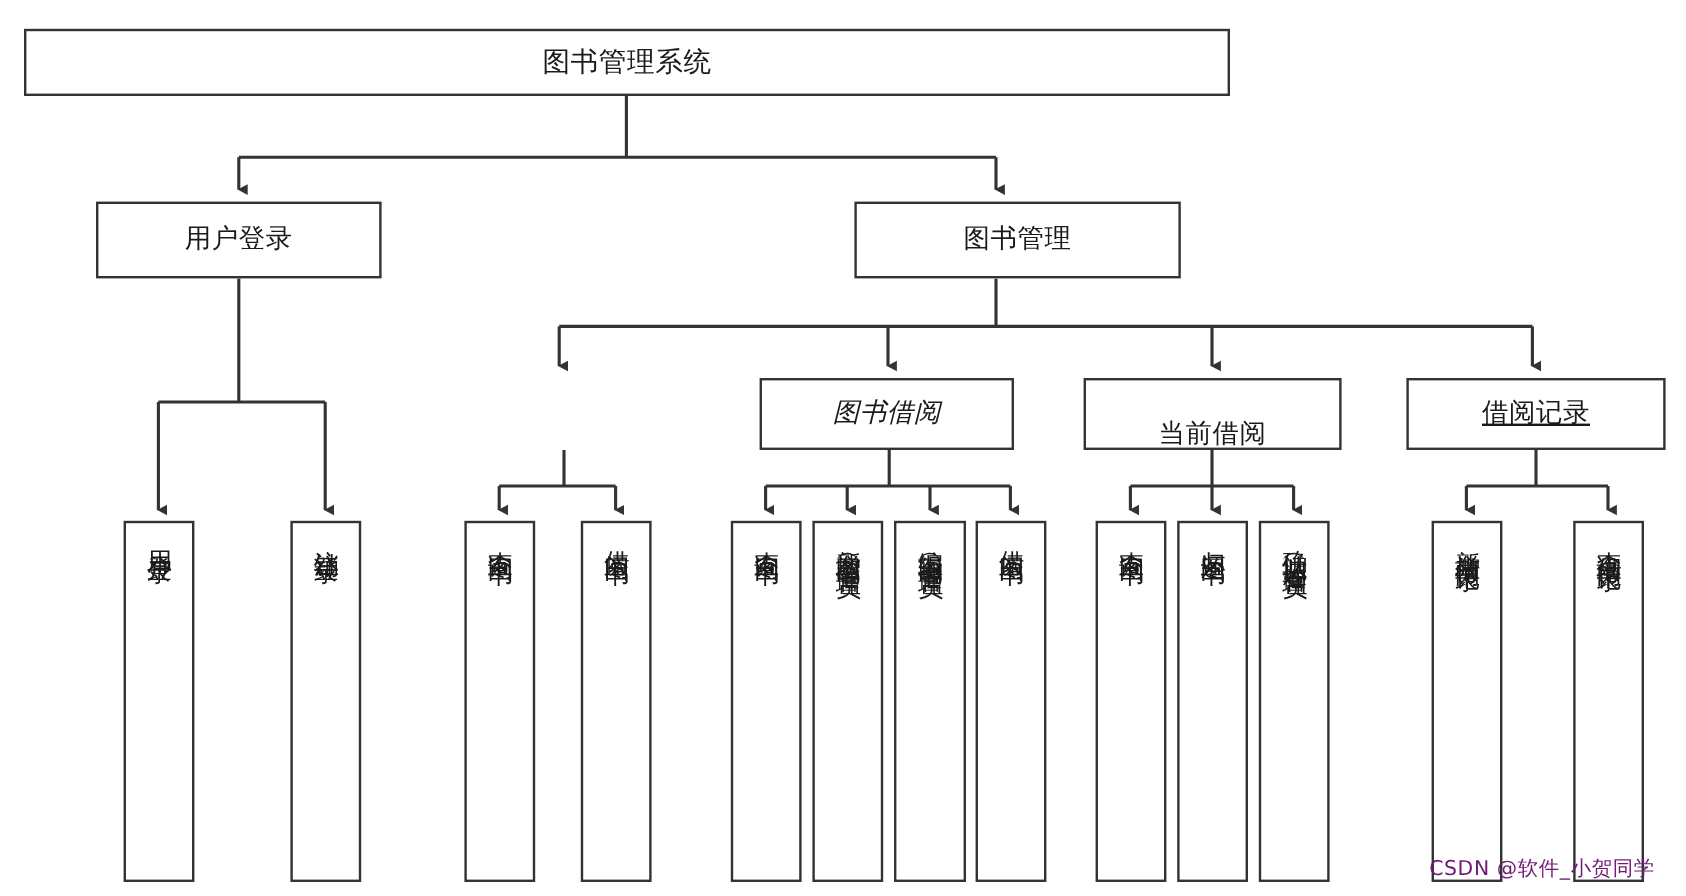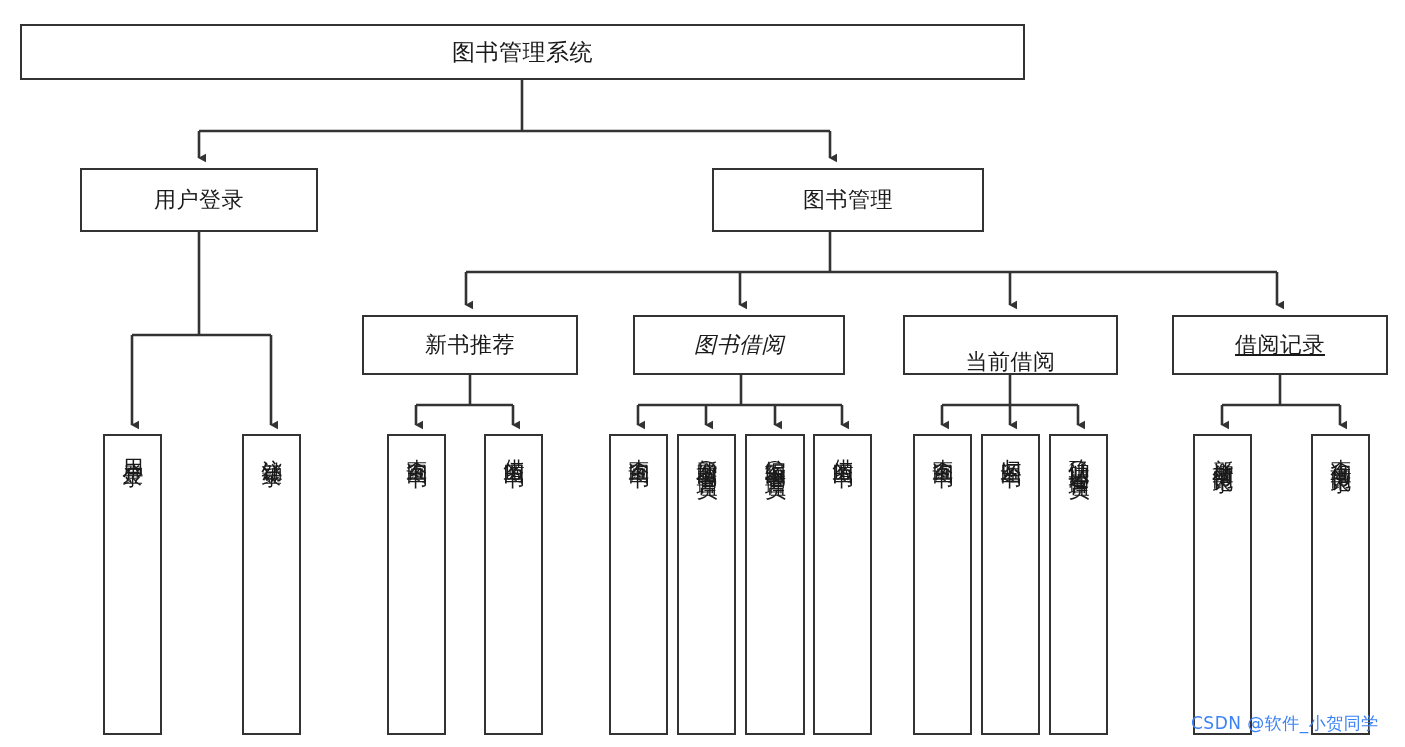--- a/index.html
+++ b/index.html
@@ -57,21 +57,21 @@
     letter-spacing: 3px;
     line-height: 1;
     white-space: nowrap;
   }
   .level-root .node-label { font-size: 23px; }
   .watermark {
     position: absolute;
     left: 1191px;
     top: 712px;
     font-size: 17px;
-    color: #3b82f6;
+    color: #701a75;
     letter-spacing: 0.5px;
     white-space: nowrap;
     font-family: "DejaVu Sans", "Liberation Sans", sans-serif;
   }
 </style>
 </head>
 <body>
 
 <div id="diagram-root">
 
@@ -129,23 +129,20 @@
     <span class="node-label">图书管理系统</span>
   </div>
 
   <div class="node horiz" style="left:80px; top:168px; width:238px; height:64px;">
     <span class="node-label">用户登录</span>
   </div>
   <div class="node horiz" style="left:712px; top:168px; width:272px; height:64px;">
     <span class="node-label">图书管理</span>
   </div>
 
-  <div class="node horiz" style="left:362px; top:315px; width:216px; height:60px;">
-    <span class="node-label">新书推荐</span>
-  </div>
   <div class="node horiz" style="left:633px; top:315px; width:212px; height:60px;font-style:italic;">
     <span class="node-label">图书借阅</span>
   </div>
   <div class="node horiz" style="left:903px; top:315px; width:215px; height:60px;align-items:flex-end;">
     <span class="node-label">当前借阅</span>
   </div>
   <div class="node horiz" style="left:1172px; top:315px; width:216px; height:60px;text-decoration:underline;">
     <span class="node-label">借阅记录</span>
   </div>
 

